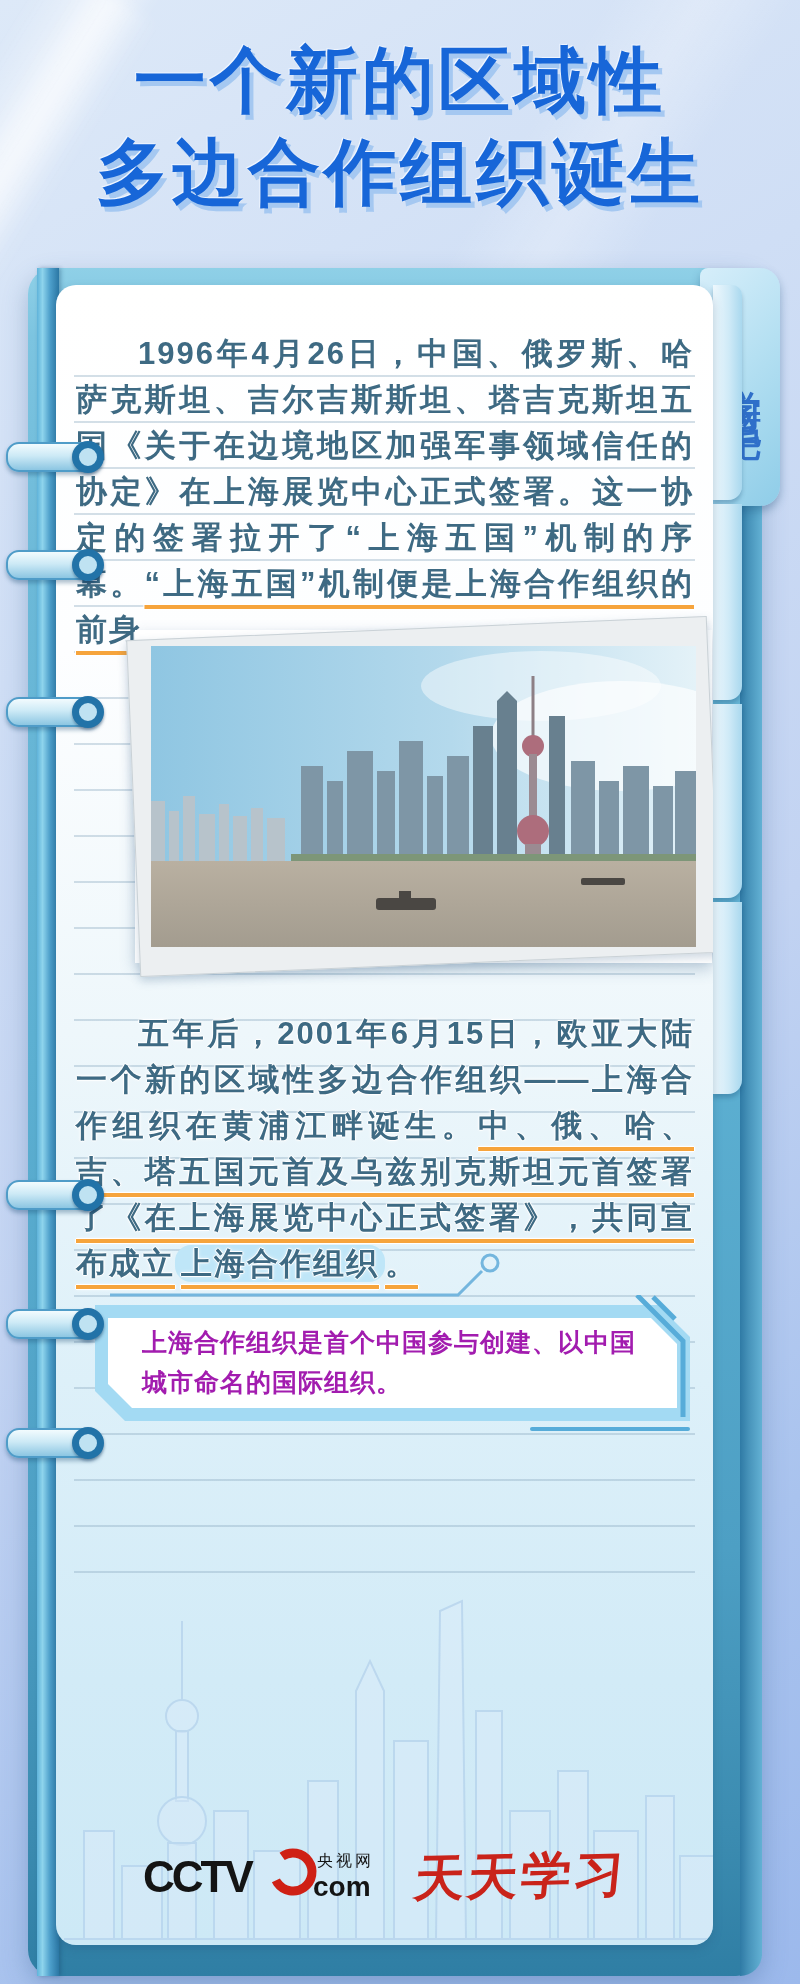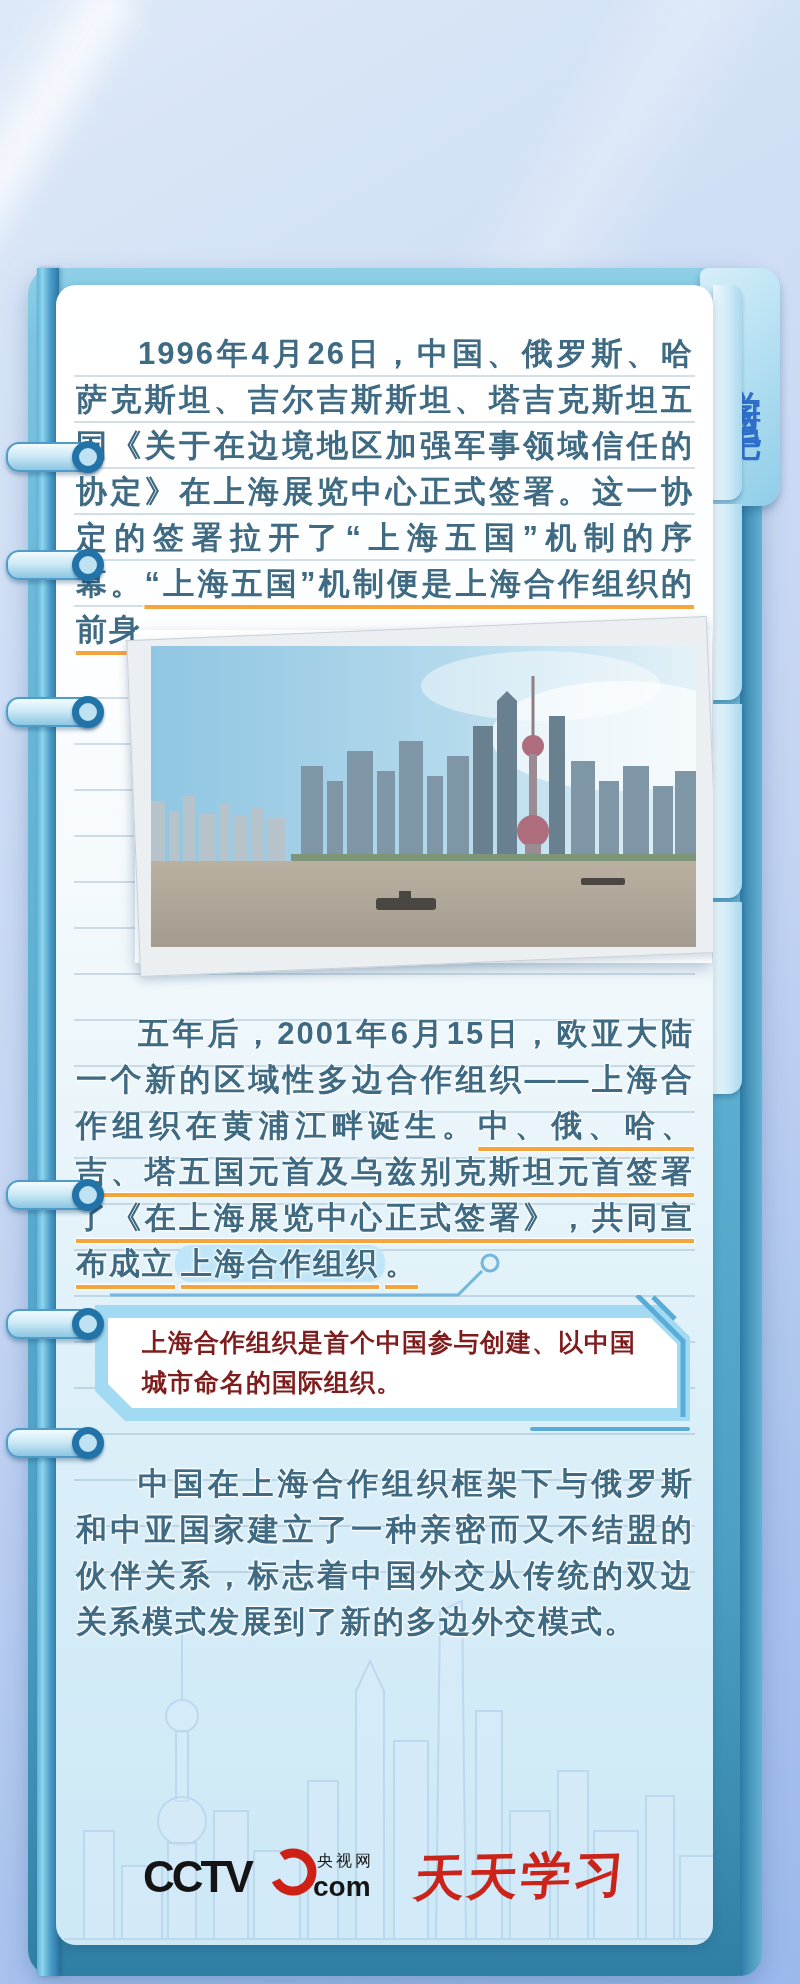--- a/index.html
+++ b/index.html
@@ -69,21 +69,21 @@
          transform:rotate(-2.4deg);z-index:-1;box-shadow:0 4px 10px rgba(60,100,140,.25);}
   .photo svg{display:block;}
 
   
   .connector{position:absolute;left:54px;top:966px;}
   .quote{position:absolute;left:39px;top:1020px;width:595px;height:116px;background:#a3daf3;
          clip-path:polygon(0 0,calc(100% - 32px) 0,100% 32px,100% 100%,30px 100%,0 calc(100% - 30px));}
   .quote-inner{position:absolute;inset:13px;background:#ffffff;display:flex;align-items:center;
          clip-path:polygon(0 0,calc(100% - 26px) 0,100% 26px,100% 100%,24px 100%,0 calc(100% - 24px));
          padding:4px 16px 4px 34px;box-sizing:border-box;}
-  .quote-text{color:#7f1d1d;font-size:25px;line-height:40px;letter-spacing:1px;
+  .quote-text{color:#a21caf;font-size:25px;line-height:40px;letter-spacing:1px;
          font-family:"Liberation Serif","DejaVu Serif",serif;font-weight:600;}
   .q-accent-tr{position:absolute;left:575px;top:1010px;}
   .q-accent-b{position:absolute;left:474px;top:1142px;width:160px;height:4px;background:#57acd9;border-radius:2px;}
 
   
   .watermark{position:absolute;left:8px;bottom:4px;opacity:.75;pointer-events:none;}
   .footer{position:absolute;left:50%;top:1558px;transform:translateX(-50%);display:flex;align-items:center;gap:32px;z-index:3;}
   .brand-cn{color:#c9231a;font-size:50px;font-weight:700;letter-spacing:3px;white-space:nowrap;
             font-family:"Liberation Serif","DejaVu Serif",serif;transform:skewX(-7deg) rotate(-1.5deg);}
 
@@ -95,20 +95,24 @@
         background:#bfe2f2;border:7px solid #2273a8;box-shadow:0 2px 3px rgba(10,50,90,.4);}
 </style>
 </head>
 <body>
 
 <div class="page">
   <div class="streak s1"></div>
   <div class="streak s2"></div>
   <div class="streak s3"></div>
 
+  <div class="title">
+    <div>一个新的区域性</div>
+    <div>多边合作组织诞生</div>
+  </div>
 
   <div class="cover">
     <div class="cover-right"></div>
     <div class="spine"></div>
   </div>
 
   <div class="tab">
     <div class="tab-label">学习笔记</div>
   </div>
   <div class="pagetab pt1"></div>
@@ -220,21 +224,20 @@
       <div class="quote-inner">
         <div class="quote-text">上海合作组织是首个中国参与创建、以中国城市命名的国际组织。</div>
       </div>
     </div>
     <svg class="q-accent-tr" width="64" height="126" viewBox="0 0 64 126">
       <polyline points="6,0 52,46 52,122" fill="none" stroke="#57acd9" stroke-width="5"></polyline>
       <line x1="22" y1="2" x2="44" y2="24" stroke="#57acd9" stroke-width="5"></line>
     </svg>
     <div class="q-accent-b"></div>
 
-    <div class="para p3"><span>中国在上海合作组织框架下与俄罗斯和中亚国家建立了一种亲密而又不结盟的伙伴关系，标志着中国外交从传统的双边关系模式发展到了新的多边外交模式。</span></div>
 
     <div class="footer">
       <svg width="240" height="62" viewBox="0 0 240 62">
         <text x="0" y="46" font-family="Liberation Sans,sans-serif" font-size="44" font-weight="bold" letter-spacing="-3" fill="#141414">CCTV</text>
         <circle cx="150" cy="26" r="19" fill="none" stroke="#cf2015" stroke-width="9" stroke-dasharray="92 28" transform="rotate(-125 150 26)"></circle>
         <text x="174" y="20" font-family="Liberation Sans,sans-serif" font-size="16" letter-spacing="3" fill="#141414">央视网</text>
         <text x="170" y="50" font-family="Liberation Sans,sans-serif" font-size="28" font-weight="bold" fill="#141414">com</text>
       </svg>
       <div class="brand-cn">天天学习</div>
     </div>

